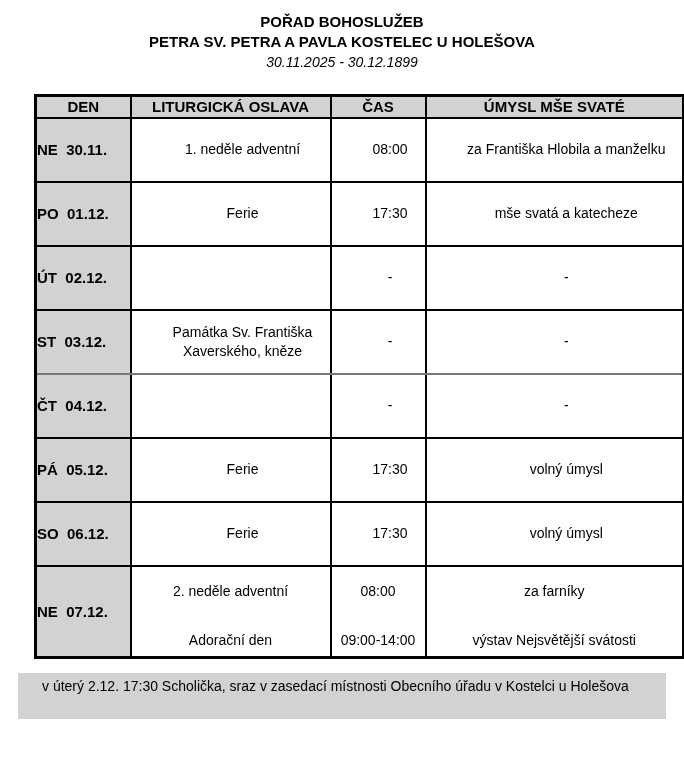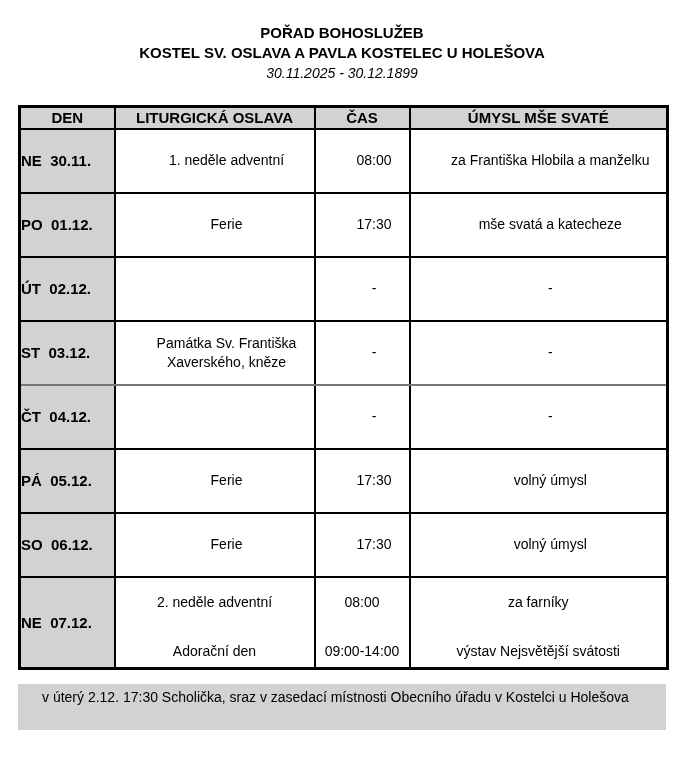--- a/index.html
+++ b/index.html
@@ -11,38 +11,38 @@
     background: #ffffff;
     font-family: "Liberation Sans", sans-serif;
     color: #000000;
   }
   .page {
     width: 684px;
     height: 768px;
     overflow: hidden;
   }
   .title-block {
-    padding-top: 23px;
+    padding-top: 12px;
     text-align: center;
   }
   .title-line1, .title-line2 {
     font-size: 15px;
     font-weight: bold;
     line-height: 20px;
     margin: 0;
   }
   .title-line3 {
     font-size: 14px;
     font-weight: normal;
     line-height: 20px;
     margin: 0;
     font-style: italic;
   }
   table.schedule {
-    margin: 22px 0 0 18px;
+    margin: 22px 0 0 34px;
     border-collapse: collapse;
     table-layout: fixed;
     width: 648px;
     border: 3px solid var(--border-black, #000);
   }
   table.schedule th,
   table.schedule td {
     border: 2px solid var(--border-black, #000);
     padding: 0;
     overflow: hidden;
@@ -101,21 +101,21 @@
     min-height: 46px;
   }
 </style>
 </head>
 <body>
 
 <div class="page">
 
   <div class="title-block">
     <p class="title-line1">POŘAD BOHOSLUŽEB</p>
-    <p class="title-line2">KOSTEL SV. OSLAVA A PAVLA KOSTELEC U HOLEŠOVA</p>
+    <p class="title-line2">PETRA SV. PETRA A PAVLA KOSTELEC U HOLEŠOVA</p>
     <p class="title-line3">30.11.2025 - 30.12.1899</p>
   </div>
 
   <table class="schedule">
     <colgroup>
       <col class="c-den">
         <col class="c-oslava">
         <col class="c-cas">
         <col class="c-umysl">
     </colgroup>

